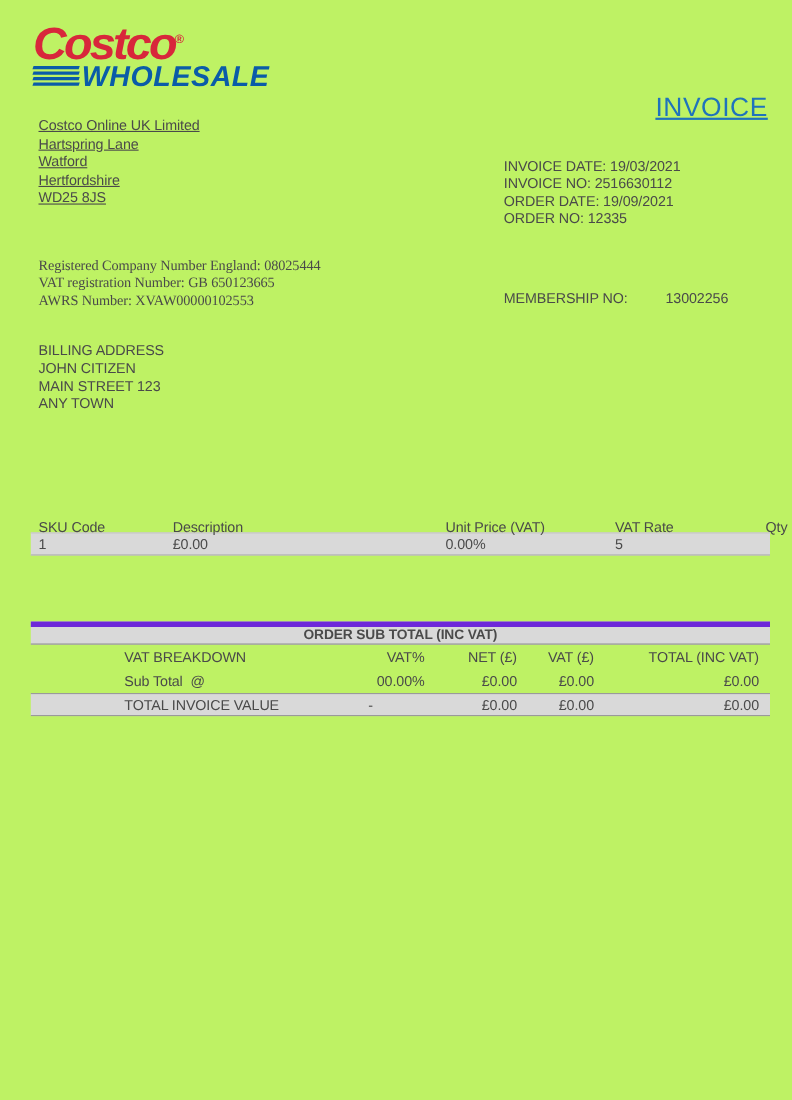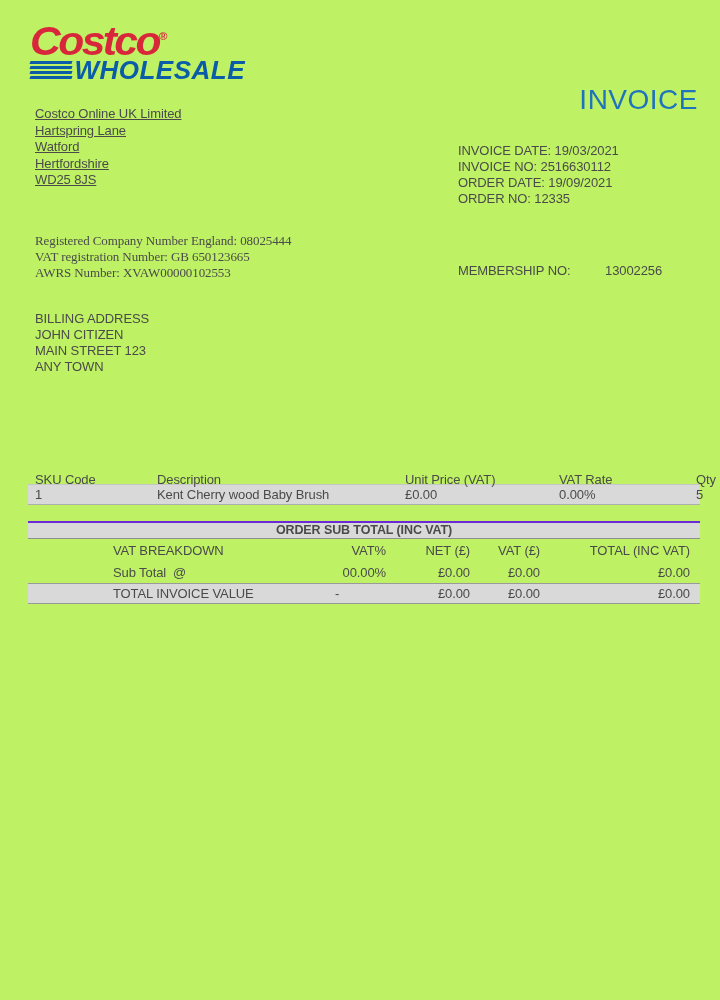--- a/index.html
+++ b/index.html
@@ -28,22 +28,23 @@
   .stripes span{display:block;height:3px;background:var(--costco-blue,#0a5ca8);transform:skewX(-18deg);}
   .wholesale{
     font-size:26px;font-weight:700;font-style:italic;
     color:var(--costco-blue,#0a5ca8);
     letter-spacing:0.5px;line-height:20px;white-space:nowrap;
   }
 
   
   .invoice-title{
     position:absolute;right:22px;top:84px;
-    font-size:28px;letter-spacing:0.5px;
+    font-size:24px;letter-spacing:0.5px;
     color:var(--invoice-blue,#1f73bc);
+    text-decoration:underline;
   }
 
   .seller{position:absolute;left:35px;top:106px;}
   .seller div{line-height:16.5px;text-decoration:underline;}
   .meta{position:absolute;left:458px;top:143px;}
   .meta div{line-height:16px;}
   .registration{position:absolute;left:35px;top:233px;}
   .registration div{line-height:16px;font-family:Liberation Serif, serif;}
   .membership{position:absolute;left:0;top:263px;width:720px;height:16px;}
   .membership .m-label{position:absolute;left:458px;}
@@ -67,24 +68,25 @@
     background:var(--row-gray,#d9d9d9);
     border-top:1px solid #c6c6c6;
     border-bottom:1px solid #aeaeae;
   }
 
   
   .summary-table{position:absolute;left:28px;top:521px;width:672px;}
   .banner{
     height:15px;
     background:var(--row-gray,#d9d9d9);
-    border-top:2px solid #6d28d9;
+    border-top:5px solid #6d28d9;
     border-bottom:1px solid #8f8f8f;
     text-align:center;font-weight:700;font-size:12.5px;line-height:15px;
     letter-spacing:-0.1px;
+    margin-top:44px;
   }
   .sum-grid{
     display:grid;
     grid-template-columns:260px 98px 84px 70px 1fr;
     align-items:center;
   }
   .sum-grid > :first-child{padding-left:85px;}
   .sum-grid > :nth-child(2),
   .sum-grid > :nth-child(3),
   .sum-grid > :nth-child(4){text-align:right;}
@@ -157,21 +159,20 @@
     <div class="items-grid items-head">
       <div>SKU Code</div>
       <div>Description</div>
       <div>Unit Price (VAT)</div>
       <div>VAT Rate</div>
       <div>Qty</div>
       <div>Total (Inc VAT)</div>
     </div>
     <div class="items-grid item-row">
       <div>1</div>
-      <div>Kent Cherry wood Baby Brush</div>
       <div>£0.00</div>
       <div>0.00%</div>
       <div>5</div>
       <div></div>
     </div>
   </div>
 
   <div class="summary-table txt">
     <div class="banner">ORDER SUB TOTAL (INC VAT)</div>
     <div class="sum-grid sum-head">

